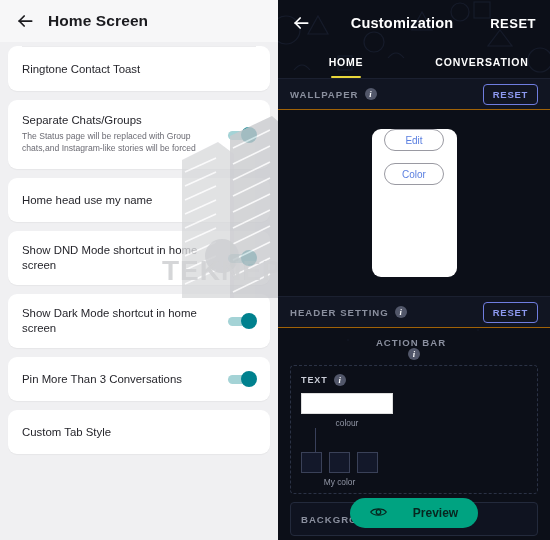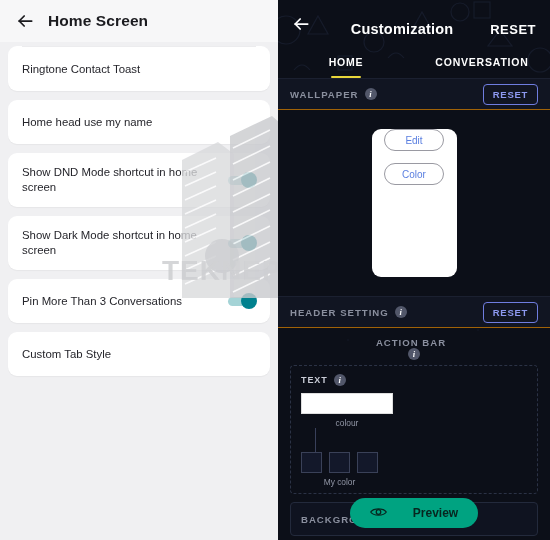--- a/index.html
+++ b/index.html
@@ -149,22 +149,22 @@
     inset: 0;
     opacity: .5;
     pointer-events: none;
   }
 
   .rp-header {
     position: relative;
     z-index: 2;
     height: 46px;
     display: flex;
-    align-items: flex-end;
-    padding: 9px 10px;
+    align-items: center;
+    padding: 0 10px;
   }
   .rp-back {
     width: 26px; height: 26px;
     display: flex; align-items: center; justify-content: center;
     cursor: pointer;
   }
   .rp-title {
     flex: 1 1 auto;
     text-align: center;
     color: #ffffff;
@@ -424,20 +424,32 @@
 
       <div class="card">
         <div class="divider"></div>
         <div class="row">
           <div class="row-texts">
             <div class="row-label">Ringtone Contact Toast</div>
           </div>
         </div>
       </div>
 
+      <div class="card">
+        <div class="row tall">
+          <div class="row-texts">
+            <div class="row-label">Separate Chats/Groups</div>
+            <div class="row-sub">The Status page will be replaced with Group chats,and Instagram-like stories will be forced</div>
+          </div>
+          <div class="toggle tall-pos">
+            <div class="track"></div>
+            <div class="thumb"></div>
+          </div>
+        </div>
+      </div>
 
       <div class="card">
         <div class="row">
           <div class="row-texts">
             <div class="row-label">Home head use my name</div>
           </div>
         </div>
       </div>
 
       <div class="card">

